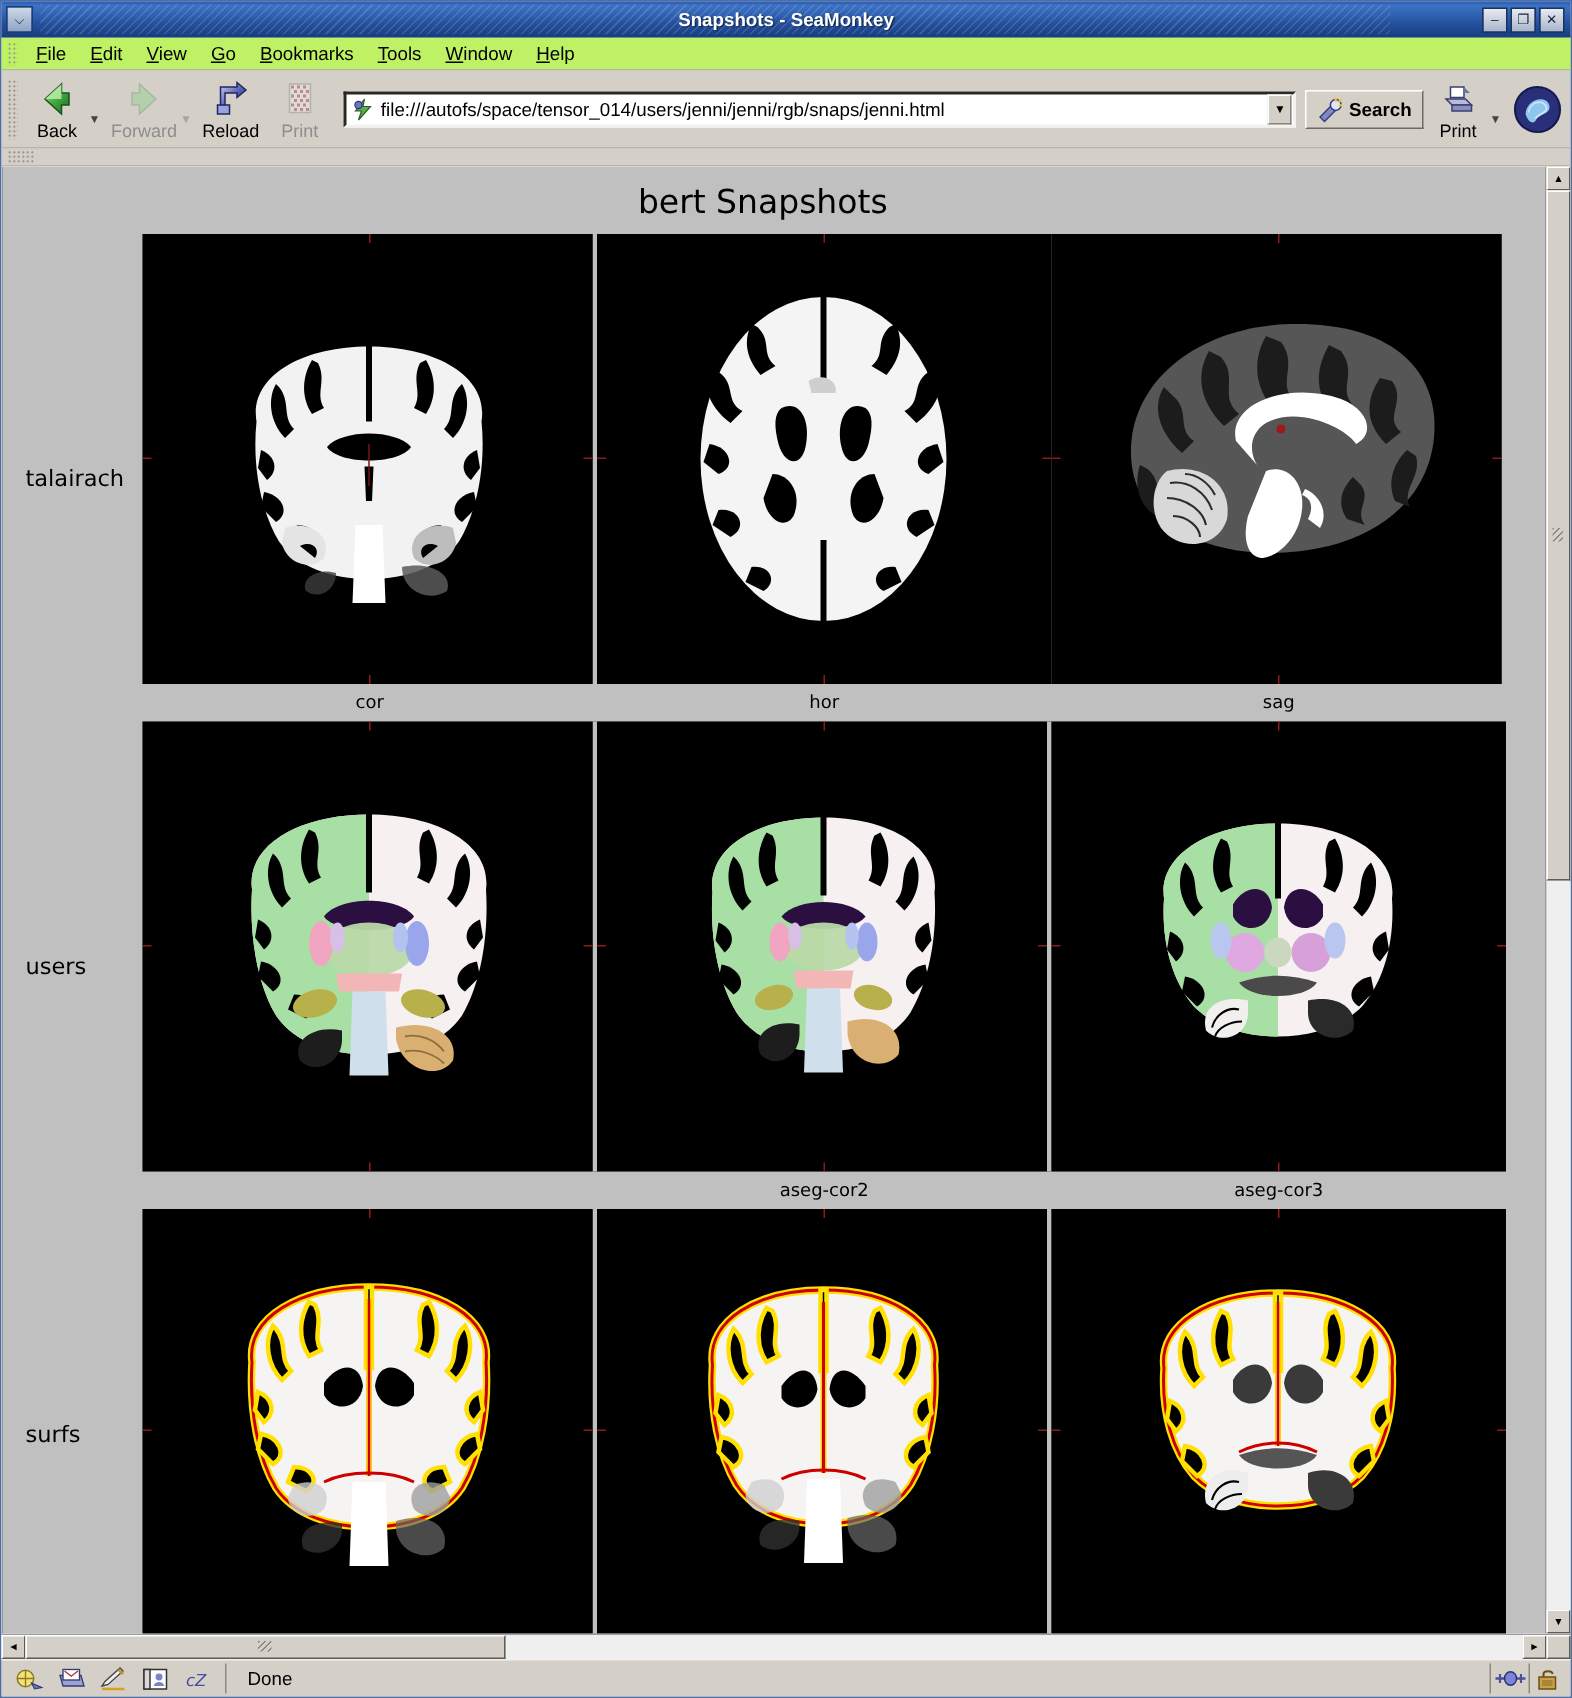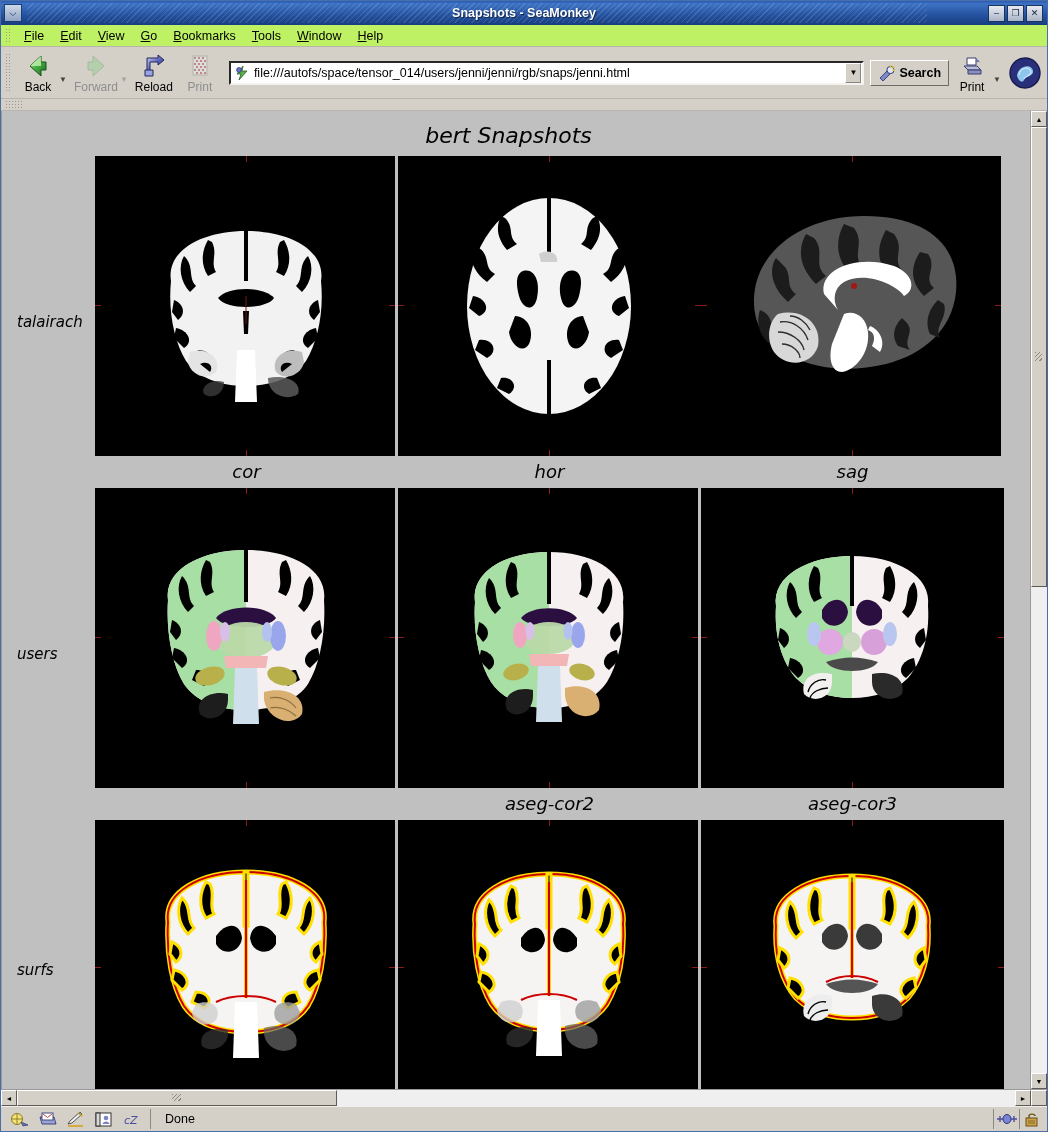--- a/index.html
+++ b/index.html
@@ -152,21 +152,20 @@
 
   
   #contentwrap {
     flex: 1 1 auto; display: flex; position: relative;
     background: #ffffff; overflow: hidden;
   }
   #content {
     flex: 1 1 auto; position: relative;
     background: #c0c0c0; overflow: hidden;
     border-left: 1px solid #9a9a9a;
-    font-style: italic;
   }
   #page {
     position: absolute; left: 0; top: 0; width: 1013px;
     background: #c0c0c0;
   }
   #page-title {
     text-align: center; font-size: 22px; color: #000;
     padding: 12px 0 8px 0;
     font-family: "DejaVu Sans", sans-serif;
   }
@@ -182,21 +181,21 @@
     font-family: "DejaVu Sans", sans-serif;
     background: #c0c0c0;
   }
   .cells { display: flex; flex: 1 1 auto; }
   .cell { position: relative; }
   .imgbox {
     background: #000; position: relative; overflow: hidden;
     border-right: 3px solid #c0c0c0;
   }
   .caption {
-    text-align: center; font-size: 18px; color: #000;
+    text-align: center; font-size: 12px; color: #000;
     padding: 5px 0 6px 0; background: #c0c0c0;
     font-family: "DejaVu Sans", sans-serif;
   }
 
   
   .tick { position: absolute; background: #8b1a1a; }
   .tick.top   { width: 1px; height: 6px; top: 0; }
   .tick.bottom{ width: 1px; height: 6px; bottom: 0; }
   .tick.left  { height: 1px; width: 6px; left: 0; }
   .tick.right { height: 1px; width: 6px; right: 0; }

